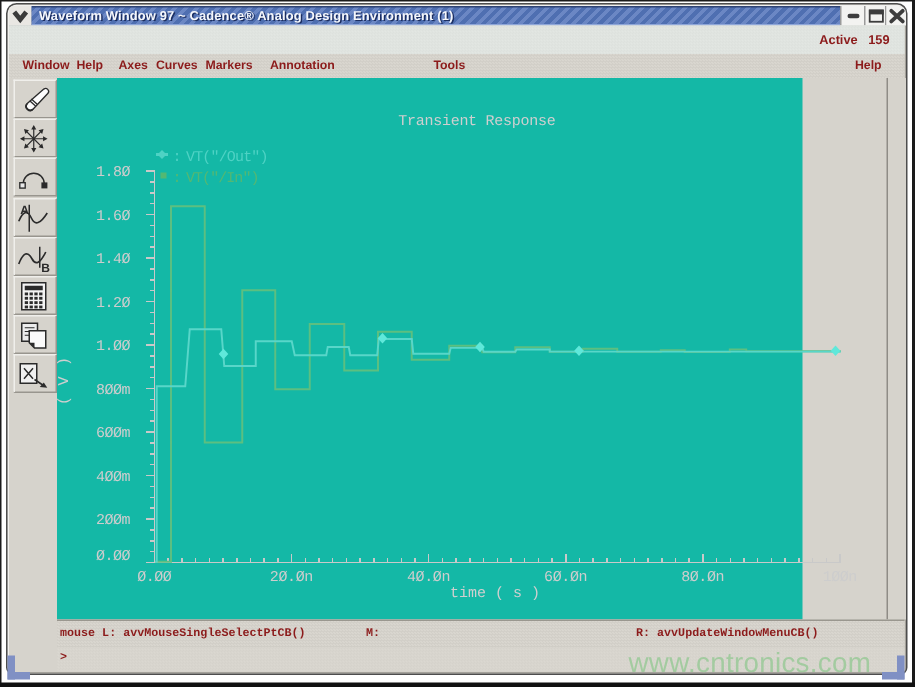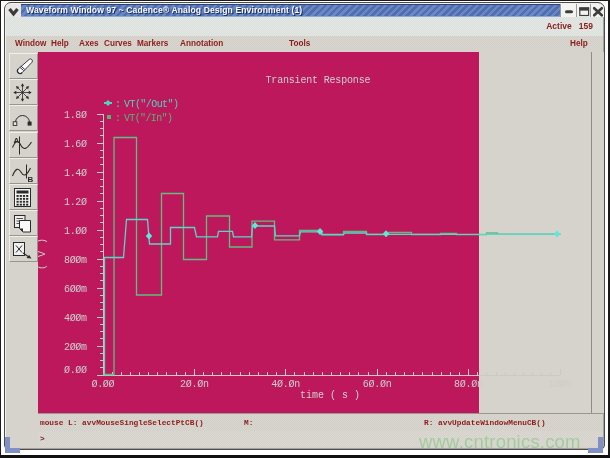--- a/index.html
+++ b/index.html
@@ -23,21 +23,21 @@
 
 #activerow{left:1px;top:14px;width:597px;height:19px;background:#e0e4e0;background-image:conic-gradient(#e3e7e3 25%,#dde1dd 0 50%,#e3e7e3 0 75%,#dde1dd 0);background-size:2px 2px;}
 #activetxt{right:10px;top:3px;height:13px;line-height:13px;font-size:8.5px;font-weight:bold;color:#8c1b1b;white-space:pre;}
 
 #menurow{left:1px;top:33px;width:597px;height:16px;background:#d6d2ca;background-image:conic-gradient(#d9d6cf 25%,#d2cfc8 0 50%,#d9d6cf 0 75%,#d2cfc8 0);background-size:2px 2px;text-decoration:underline;}
 .mi{position:absolute;top:2px;height:11px;line-height:11px;font-size:8.2px;font-weight:bold;color:#8c1b1b;white-space:pre;}
 
 #toolcol{left:1px;top:49px;width:33px;height:362px;background:#d6d3cc;}
 .tbtn{position:absolute;left:3px;width:29px;height:26px;background:#d6d3cc;border:1px solid;border-color:#f0efeb #98958e #98958e #f0efeb;box-sizing:border-box;overflow:hidden;}
 
-#plot{left:33px;top:49px;width:441px;height:361px;background:#be185d;}
+#plot{left:33px;top:49px;width:497px;height:361px;background:#14b8a6;}
 
 #rstrip{left:586px;top:49px;width:12px;height:361px;background:#d6d3cc;border-left:1px solid #8f8c86;}
 
 #status1{left:33px;top:410px;width:565px;height:17px;background:#d4d1ca;background-image:conic-gradient(#d9d6cf 25%,#d2cfc8 0 50%,#d9d6cf 0 75%,#d2cfc8 0);background-size:2px 2px;border-top:1px solid #9a978f;border-bottom:1px solid #9a978f;}
 #status2{left:33px;top:428px;width:565px;height:16px;background:#d8d5ce;background-image:conic-gradient(#dbd8d1 25%,#d5d2cb 0 50%,#dbd8d1 0 75%,#d5d2cb 0);background-size:2px 2px;}
 .st{position:absolute;font-family:"Liberation Mono",monospace;font-size:7.8px;font-weight:bold;color:#8c1b1b;white-space:pre;top:3px;height:12px;line-height:12px;}
 
 .grip{position:absolute;background:#8090c4;}
 
 #wm{left:419px;top:429px;width:190px;height:24px;font-size:18.5px;color:#a3cba0;letter-spacing:.2px;line-height:26px;}

